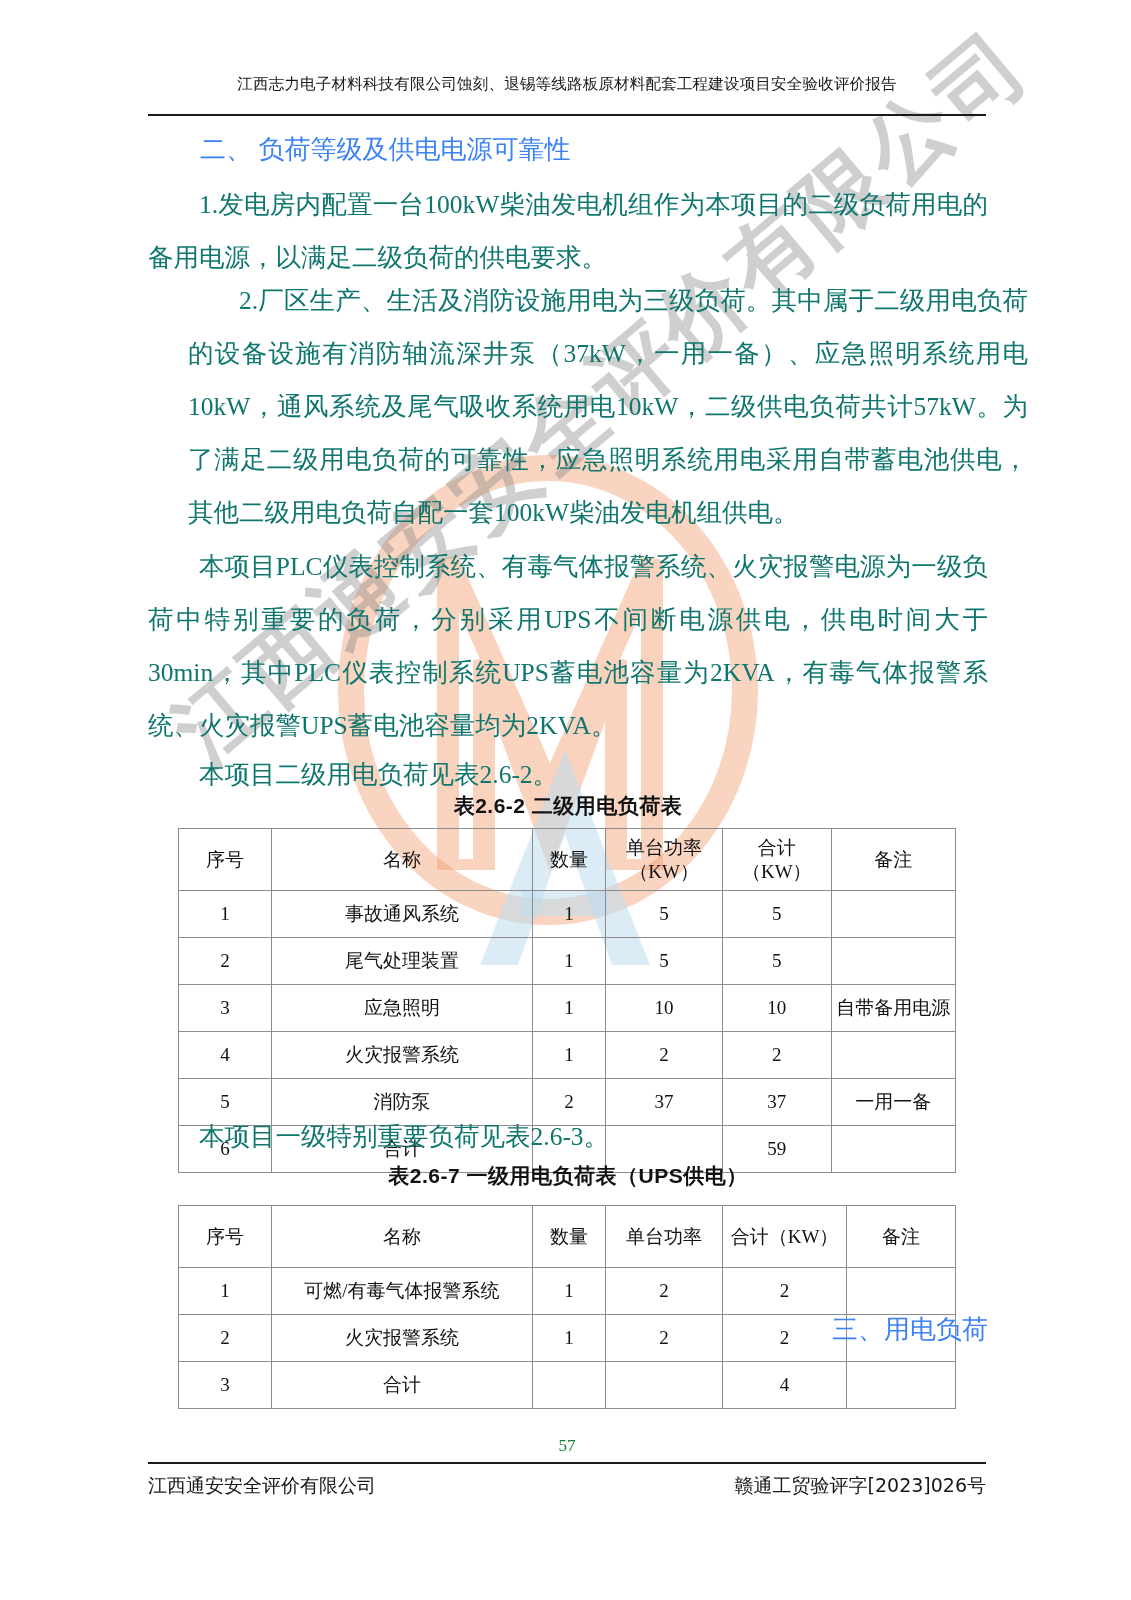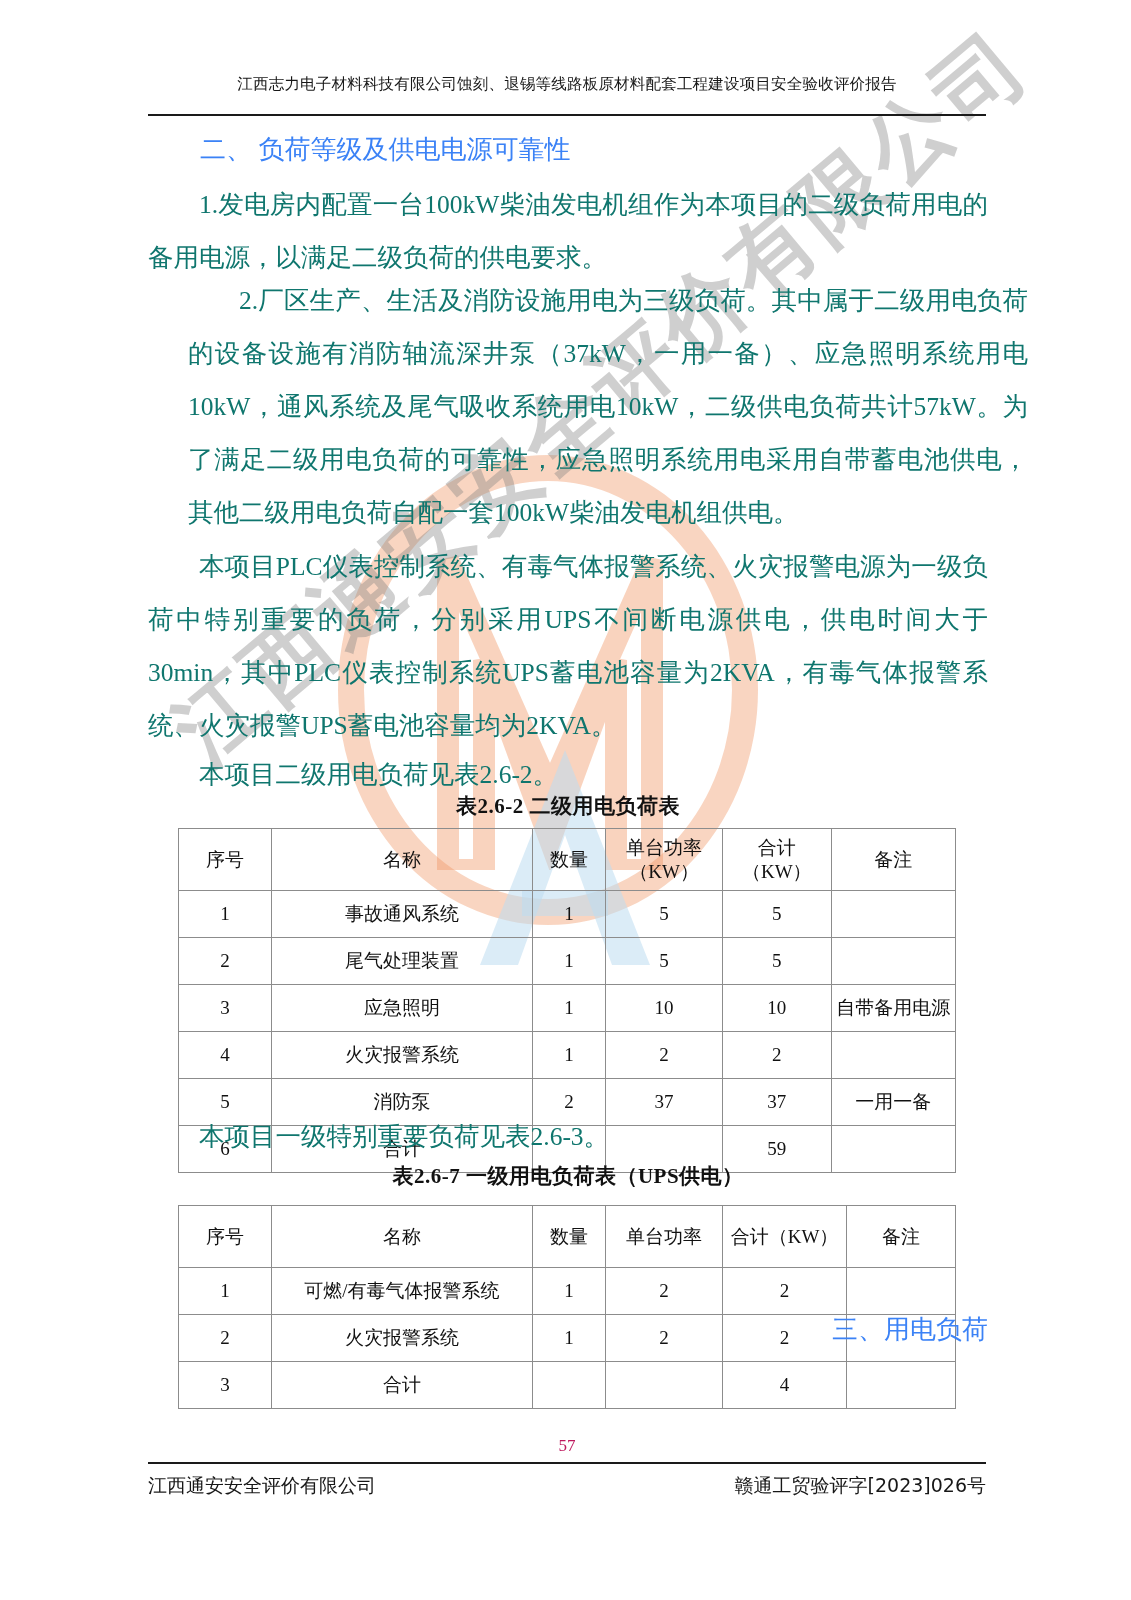--- a/index.html
+++ b/index.html
@@ -123,21 +123,21 @@
     text-indent: 2em;
     margin: 0;
     color: #3b82f6;
   }
 
   
   .tbl-caption {
     text-align: center;
     font-size: 21px;
     font-weight: 700;
-    font-family: Liberation Serif, serif;
+    font-family: Liberation Sans, sans-serif;
     color: #111;
     margin: 0;
     letter-spacing: 0.5px;
   }
 
   
   table.load-table {
     border-collapse: collapse;
     width: 100%;
     table-layout: fixed;
@@ -175,21 +175,21 @@
   
   .footer {
     position: absolute;
     left: 148px; top: 1436px;
     width: 838px;
   }
   .page-num {
     text-align: center;
     font-size: 17px;
     font-family: "Liberation Serif", "DejaVu Serif", serif;
-    color: #be185d;
+    color: #15803d;
     padding-bottom: 6px;
   }
   .footer-rule {
     border-bottom: 2.2px solid #1a1a1a;
     width: 100%;
     margin-bottom: 9px;
   }
   .footer-row {
     display: flex;
     justify-content: space-between;

